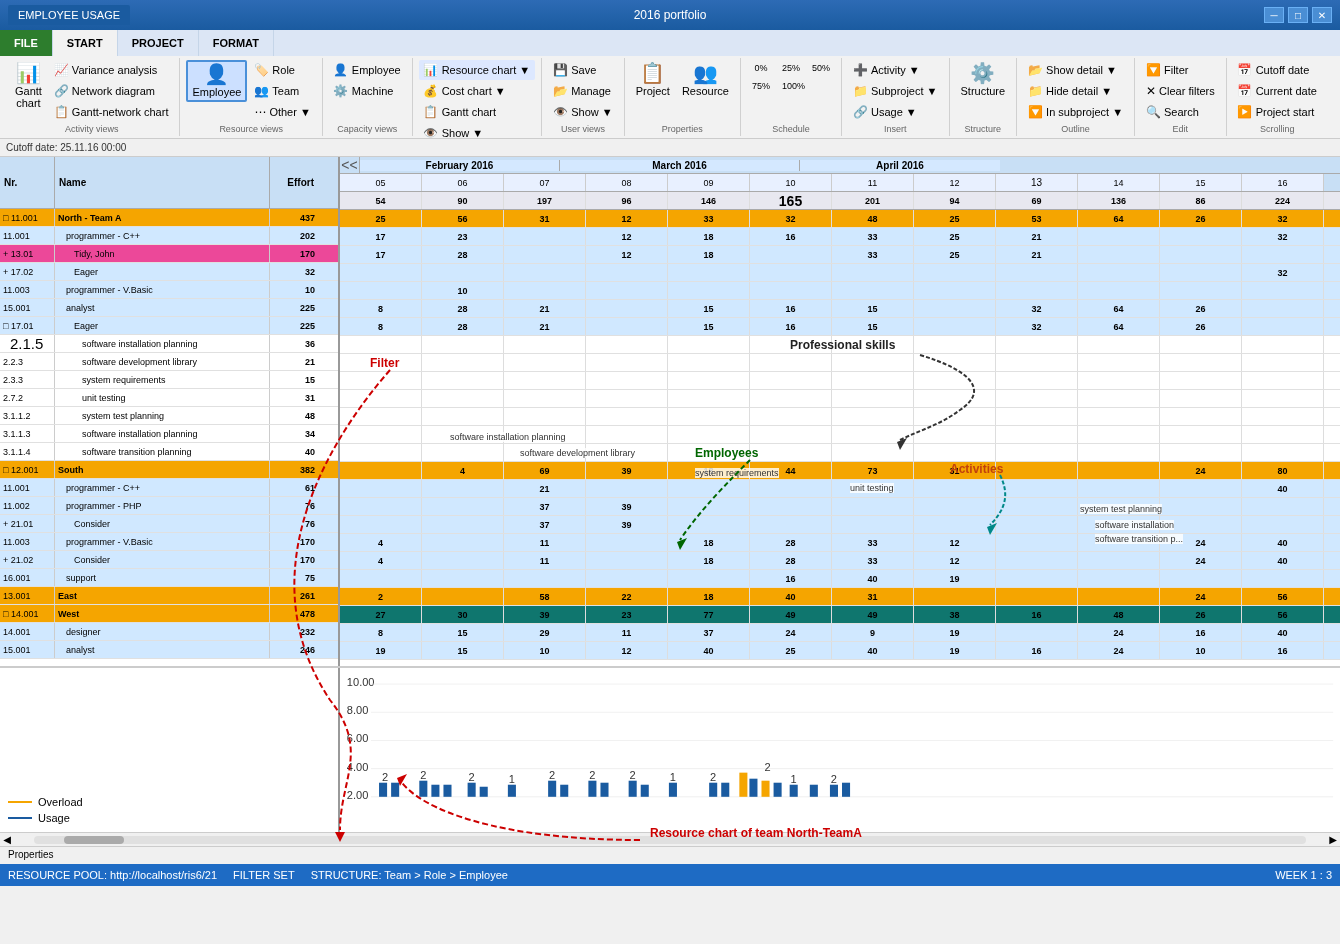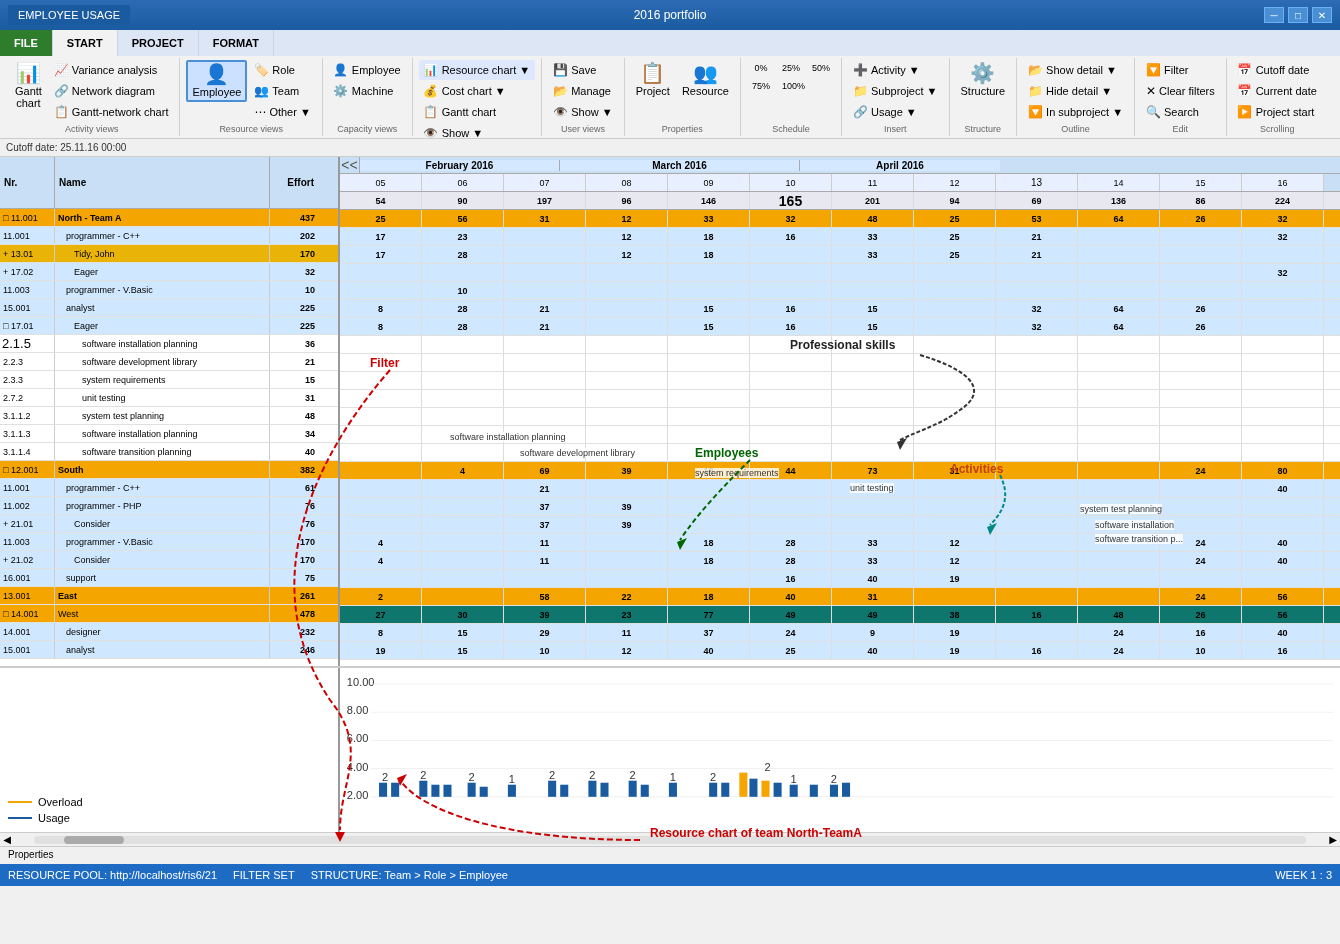--- a/index.html
+++ b/index.html
@@ -539,21 +539,21 @@
           <div style="display: flex; height: 18px; border-bottom: 1px solid rgb(224, 224, 224); background-color: rgb(245, 165, 0);">
             <div style="width: 55px; min-width: 55px; border-right: 1px solid rgb(204, 204, 204); padding: 0px 3px; display: flex; align-items: center; font-size: 9px; overflow: hidden; white-space: nowrap;">□ 11.001</div>
             <div style="width: 215px; min-width: 215px; border-right: 1px solid rgb(204, 204, 204); padding: 0px 3px; display: flex; align-items: center; font-size: 9px; overflow: hidden; white-space: nowrap; font-weight: bold;">North - Team A</div>
             <div style="width: 48px; min-width: 48px; padding: 0px 3px; display: flex; align-items: center; justify-content: flex-end; font-size: 9px; font-weight: bold;">437</div>
           </div>
           <div style="display: flex; height: 18px; border-bottom: 1px solid rgb(224, 224, 224); background-color: rgb(208, 232, 255);">
             <div style="width: 55px; min-width: 55px; border-right: 1px solid rgb(204, 204, 204); padding: 0px 3px; display: flex; align-items: center; font-size: 9px; overflow: hidden; white-space: nowrap;">  11.001</div>
             <div style="width: 215px; min-width: 215px; border-right: 1px solid rgb(204, 204, 204); padding: 0px 3px 0px 11px; display: flex; align-items: center; font-size: 9px; overflow: hidden; white-space: nowrap;">programmer - C++</div>
             <div style="width: 48px; min-width: 48px; padding: 0px 3px; display: flex; align-items: center; justify-content: flex-end; font-size: 9px; font-weight: bold;">202</div>
           </div>
-          <div style="display: flex; height: 18px; border-bottom: 1px solid rgb(224, 224, 224); background-color: #eab308;">
+          <div style="display: flex; height: 18px; border-bottom: 1px solid rgb(224, 224, 224); background-color: #ec4899;">
             <div style="width: 55px; min-width: 55px; border-right: 1px solid rgb(204, 204, 204); padding: 0px 3px; display: flex; align-items: center; font-size: 9px; overflow: hidden; white-space: nowrap;">+ 13.01</div>
             <div style="width: 215px; min-width: 215px; border-right: 1px solid rgb(204, 204, 204); padding: 0px 3px 0px 19px; display: flex; align-items: center; font-size: 9px; overflow: hidden; white-space: nowrap;">Tidy, John</div>
             <div style="width: 48px; min-width: 48px; padding: 0px 3px; display: flex; align-items: center; justify-content: flex-end; font-size: 9px; font-weight: bold;">170</div>
           </div>
           <div style="display: flex; height: 18px; border-bottom: 1px solid rgb(224, 224, 224); background-color: rgb(208, 232, 255);">
             <div style="width: 55px; min-width: 55px; border-right: 1px solid rgb(204, 204, 204); padding: 0px 3px; display: flex; align-items: center; font-size: 9px; overflow: hidden; white-space: nowrap;">+ 17.02</div>
             <div style="width: 215px; min-width: 215px; border-right: 1px solid rgb(204, 204, 204); padding: 0px 3px 0px 19px; display: flex; align-items: center; font-size: 9px; overflow: hidden; white-space: nowrap;">Eager</div>
             <div style="width: 48px; min-width: 48px; padding: 0px 3px; display: flex; align-items: center; justify-content: flex-end; font-size: 9px; font-weight: bold;">32</div>
           </div>
           <div style="display: flex; height: 18px; border-bottom: 1px solid rgb(224, 224, 224); background-color: rgb(208, 232, 255);">
@@ -565,21 +565,21 @@
             <div style="width: 55px; min-width: 55px; border-right: 1px solid rgb(204, 204, 204); padding: 0px 3px; display: flex; align-items: center; font-size: 9px; overflow: hidden; white-space: nowrap;">  15.001</div>
             <div style="width: 215px; min-width: 215px; border-right: 1px solid rgb(204, 204, 204); padding: 0px 3px 0px 11px; display: flex; align-items: center; font-size: 9px; overflow: hidden; white-space: nowrap;">analyst</div>
             <div style="width: 48px; min-width: 48px; padding: 0px 3px; display: flex; align-items: center; justify-content: flex-end; font-size: 9px; font-weight: bold;">225</div>
           </div>
           <div style="display: flex; height: 18px; border-bottom: 1px solid rgb(224, 224, 224); background-color: rgb(208, 232, 255);">
             <div style="width: 55px; min-width: 55px; border-right: 1px solid rgb(204, 204, 204); padding: 0px 3px; display: flex; align-items: center; font-size: 9px; overflow: hidden; white-space: nowrap;">□ 17.01</div>
             <div style="width: 215px; min-width: 215px; border-right: 1px solid rgb(204, 204, 204); padding: 0px 3px 0px 19px; display: flex; align-items: center; font-size: 9px; overflow: hidden; white-space: nowrap;">Eager</div>
             <div style="width: 48px; min-width: 48px; padding: 0px 3px; display: flex; align-items: center; justify-content: flex-end; font-size: 9px; font-weight: bold;">225</div>
           </div>
           <div style="display: flex; height: 18px; border-bottom: 1px solid rgb(224, 224, 224); background-color: rgb(255, 255, 255);">
-            <div style="width: 55px; min-width: 55px; border-right: 1px solid rgb(204, 204, 204); padding: 0px 2px; display: flex; align-items: center; font-size: 13px; overflow: hidden; white-space: nowrap;">  2.1.5</div>
+            <div style="width: 55px; min-width: 55px; border-right: 1px solid rgb(204, 204, 204); padding: 0px 10px; display: flex; align-items: center; font-size: 15px; overflow: hidden; white-space: nowrap;">  2.1.5</div>
             <div style="width: 215px; min-width: 215px; border-right: 1px solid rgb(204, 204, 204); padding: 0px 3px 0px 27px; display: flex; align-items: center; font-size: 9px; overflow: hidden; white-space: nowrap;">software installation planning</div>
             <div style="width: 48px; min-width: 48px; padding: 0px 3px; display: flex; align-items: center; justify-content: flex-end; font-size: 9px; font-weight: bold;">36</div>
           </div>
           <div style="display: flex; height: 18px; border-bottom: 1px solid rgb(224, 224, 224); background-color: rgb(255, 255, 255);">
             <div style="width: 55px; min-width: 55px; border-right: 1px solid rgb(204, 204, 204); padding: 0px 3px; display: flex; align-items: center; font-size: 9px; overflow: hidden; white-space: nowrap;">  2.2.3</div>
             <div style="width: 215px; min-width: 215px; border-right: 1px solid rgb(204, 204, 204); padding: 0px 3px 0px 27px; display: flex; align-items: center; font-size: 9px; overflow: hidden; white-space: nowrap;">software development library</div>
             <div style="width: 48px; min-width: 48px; padding: 0px 3px; display: flex; align-items: center; justify-content: flex-end; font-size: 9px; font-weight: bold;">21</div>
           </div>
           <div style="display: flex; height: 18px; border-bottom: 1px solid rgb(224, 224, 224); background-color: rgb(255, 255, 255);">
             <div style="width: 55px; min-width: 55px; border-right: 1px solid rgb(204, 204, 204); padding: 0px 3px; display: flex; align-items: center; font-size: 9px; overflow: hidden; white-space: nowrap;">  2.3.3</div>
@@ -641,21 +641,21 @@
             <div style="width: 215px; min-width: 215px; border-right: 1px solid rgb(204, 204, 204); padding: 0px 3px 0px 11px; display: flex; align-items: center; font-size: 9px; overflow: hidden; white-space: nowrap;">support</div>
             <div style="width: 48px; min-width: 48px; padding: 0px 3px; display: flex; align-items: center; justify-content: flex-end; font-size: 9px; font-weight: bold;">75</div>
           </div>
           <div style="display: flex; height: 18px; border-bottom: 1px solid rgb(224, 224, 224); background-color: rgb(245, 165, 0);">
             <div style="width: 55px; min-width: 55px; border-right: 1px solid rgb(204, 204, 204); padding: 0px 3px; display: flex; align-items: center; font-size: 9px; overflow: hidden; white-space: nowrap;">  13.001</div>
             <div style="width: 215px; min-width: 215px; border-right: 1px solid rgb(204, 204, 204); padding: 0px 3px; display: flex; align-items: center; font-size: 9px; overflow: hidden; white-space: nowrap; font-weight: bold;">East</div>
             <div style="width: 48px; min-width: 48px; padding: 0px 3px; display: flex; align-items: center; justify-content: flex-end; font-size: 9px; font-weight: bold;">261</div>
           </div>
           <div style="display: flex; height: 18px; border-bottom: 1px solid rgb(224, 224, 224); background-color: rgb(245, 165, 0);">
             <div style="width: 55px; min-width: 55px; border-right: 1px solid rgb(204, 204, 204); padding: 0px 3px; display: flex; align-items: center; font-size: 9px; overflow: hidden; white-space: nowrap;">□ 14.001</div>
-            <div style="width: 215px; min-width: 215px; border-right: 1px solid rgb(204, 204, 204); padding: 0px 3px; display: flex; align-items: center; font-size: 9px; overflow: hidden; white-space: nowrap; font-weight: normal;">West</div>
+            <div style="width: 215px; min-width: 215px; border-right: 1px solid rgb(204, 204, 204); padding: 0px 3px; display: flex; align-items: center; font-size: 9px; overflow: hidden; white-space: nowrap; font-weight: bold;">West</div>
             <div style="width: 48px; min-width: 48px; padding: 0px 3px; display: flex; align-items: center; justify-content: flex-end; font-size: 9px; font-weight: bold;">478</div>
           </div>
           <div style="display: flex; height: 18px; border-bottom: 1px solid rgb(224, 224, 224); background-color: rgb(208, 232, 255);">
             <div style="width: 55px; min-width: 55px; border-right: 1px solid rgb(204, 204, 204); padding: 0px 3px; display: flex; align-items: center; font-size: 9px; overflow: hidden; white-space: nowrap;">  14.001</div>
             <div style="width: 215px; min-width: 215px; border-right: 1px solid rgb(204, 204, 204); padding: 0px 3px 0px 11px; display: flex; align-items: center; font-size: 9px; overflow: hidden; white-space: nowrap;">designer</div>
             <div style="width: 48px; min-width: 48px; padding: 0px 3px; display: flex; align-items: center; justify-content: flex-end; font-size: 9px; font-weight: bold;">232</div>
           </div>
           <div style="display: flex; height: 18px; border-bottom: 1px solid rgb(224, 224, 224); background-color: rgb(208, 232, 255);">
             <div style="width: 55px; min-width: 55px; border-right: 1px solid rgb(204, 204, 204); padding: 0px 3px; display: flex; align-items: center; font-size: 9px; overflow: hidden; white-space: nowrap;">  15.001</div>
             <div style="width: 215px; min-width: 215px; border-right: 1px solid rgb(204, 204, 204); padding: 0px 3px 0px 11px; display: flex; align-items: center; font-size: 9px; overflow: hidden; white-space: nowrap;">analyst</div>

